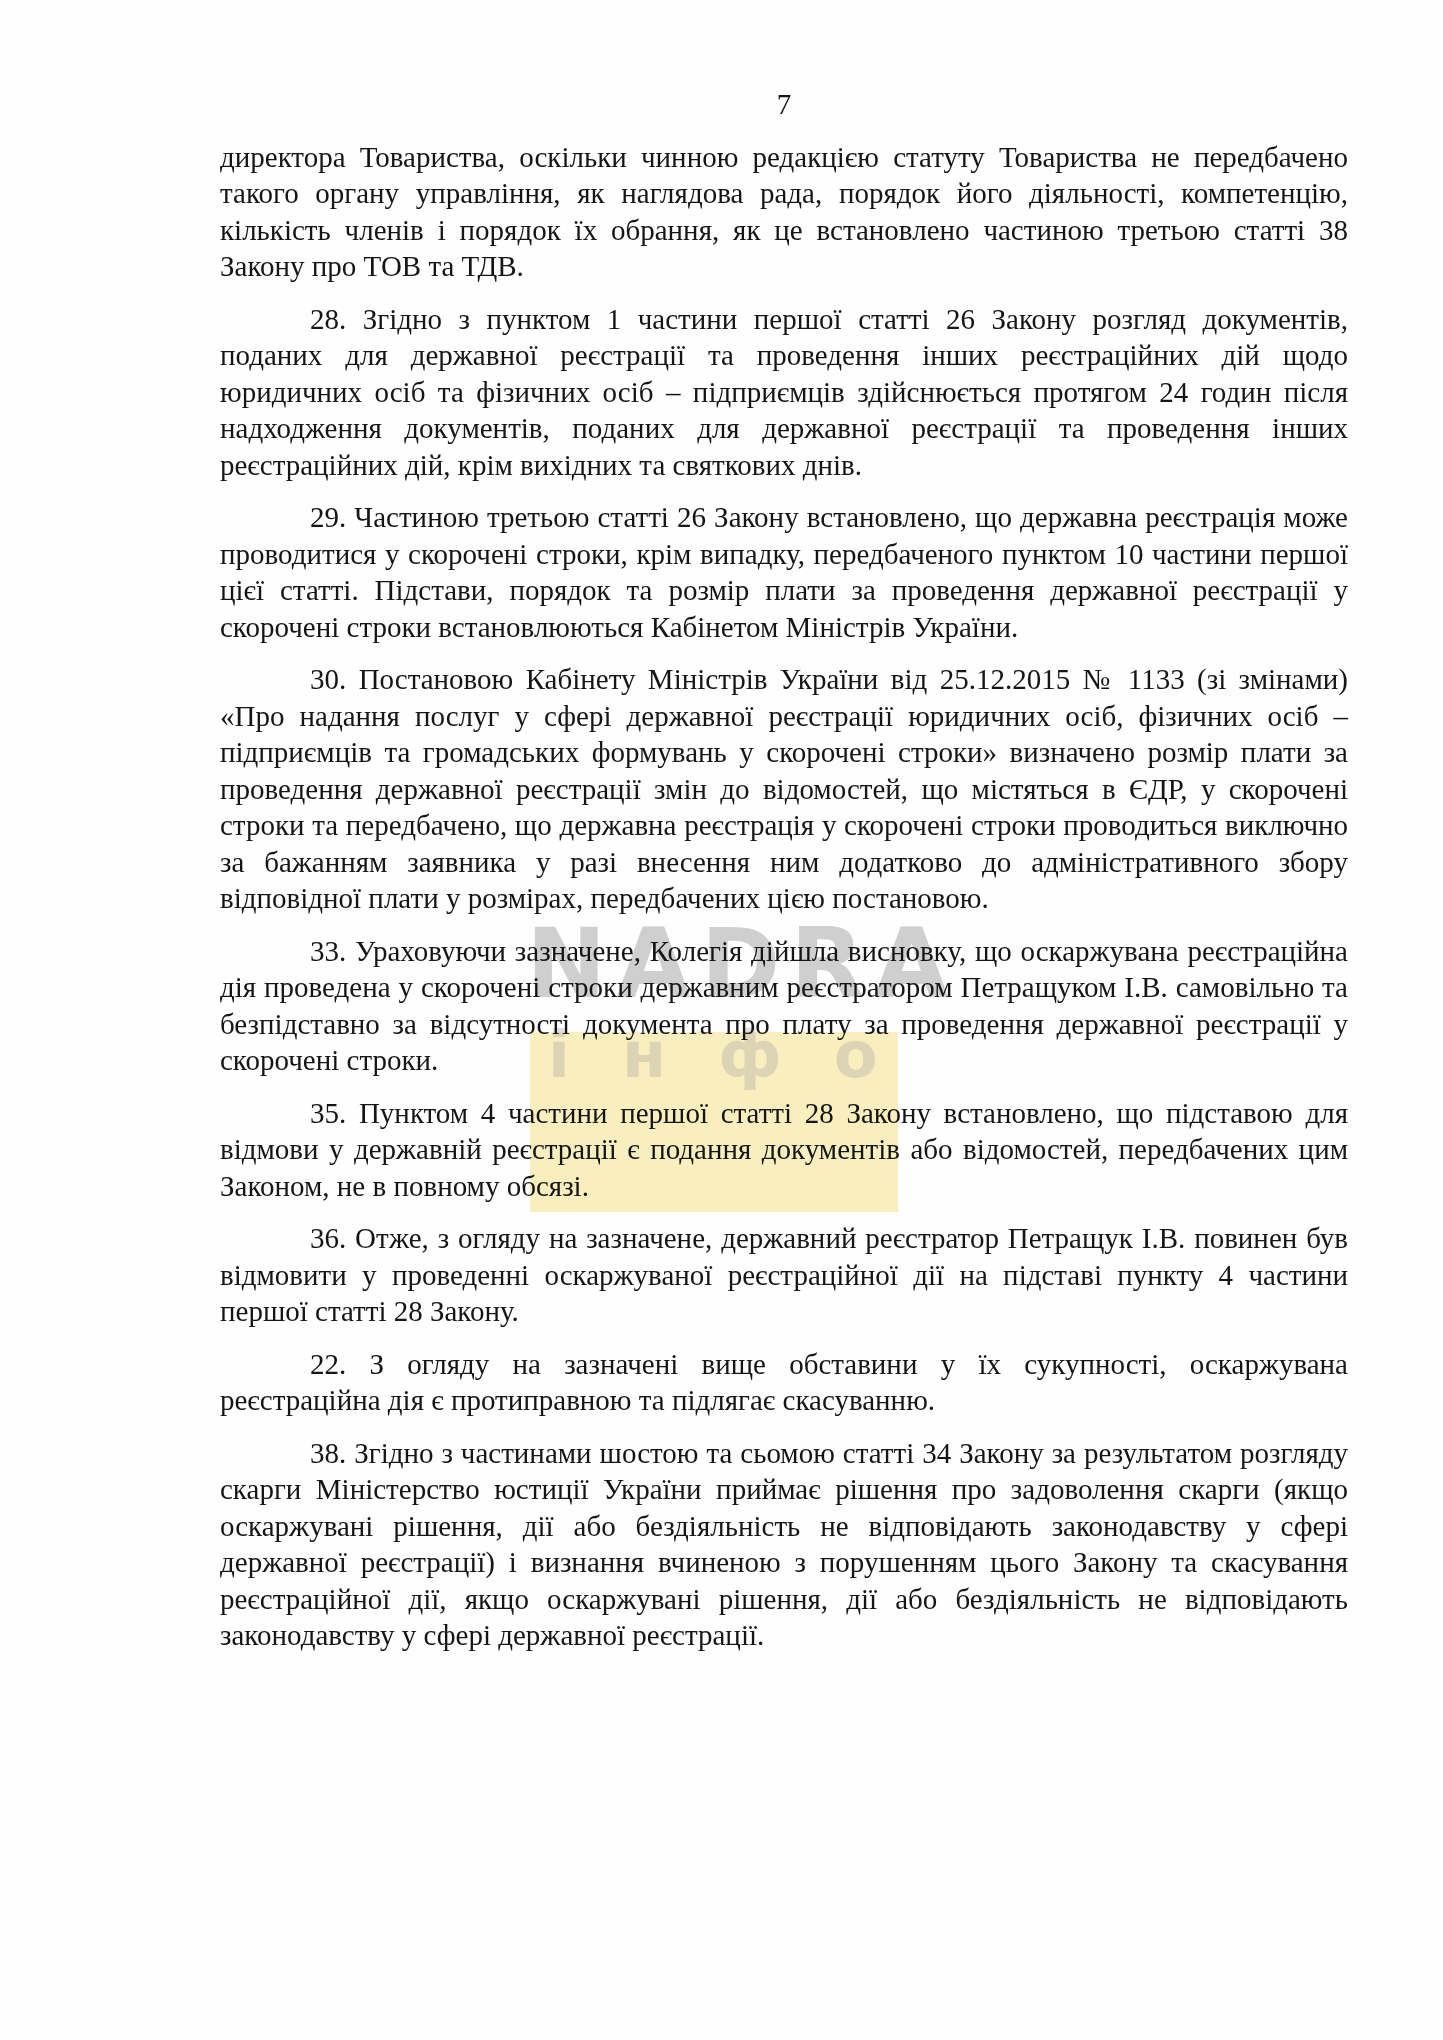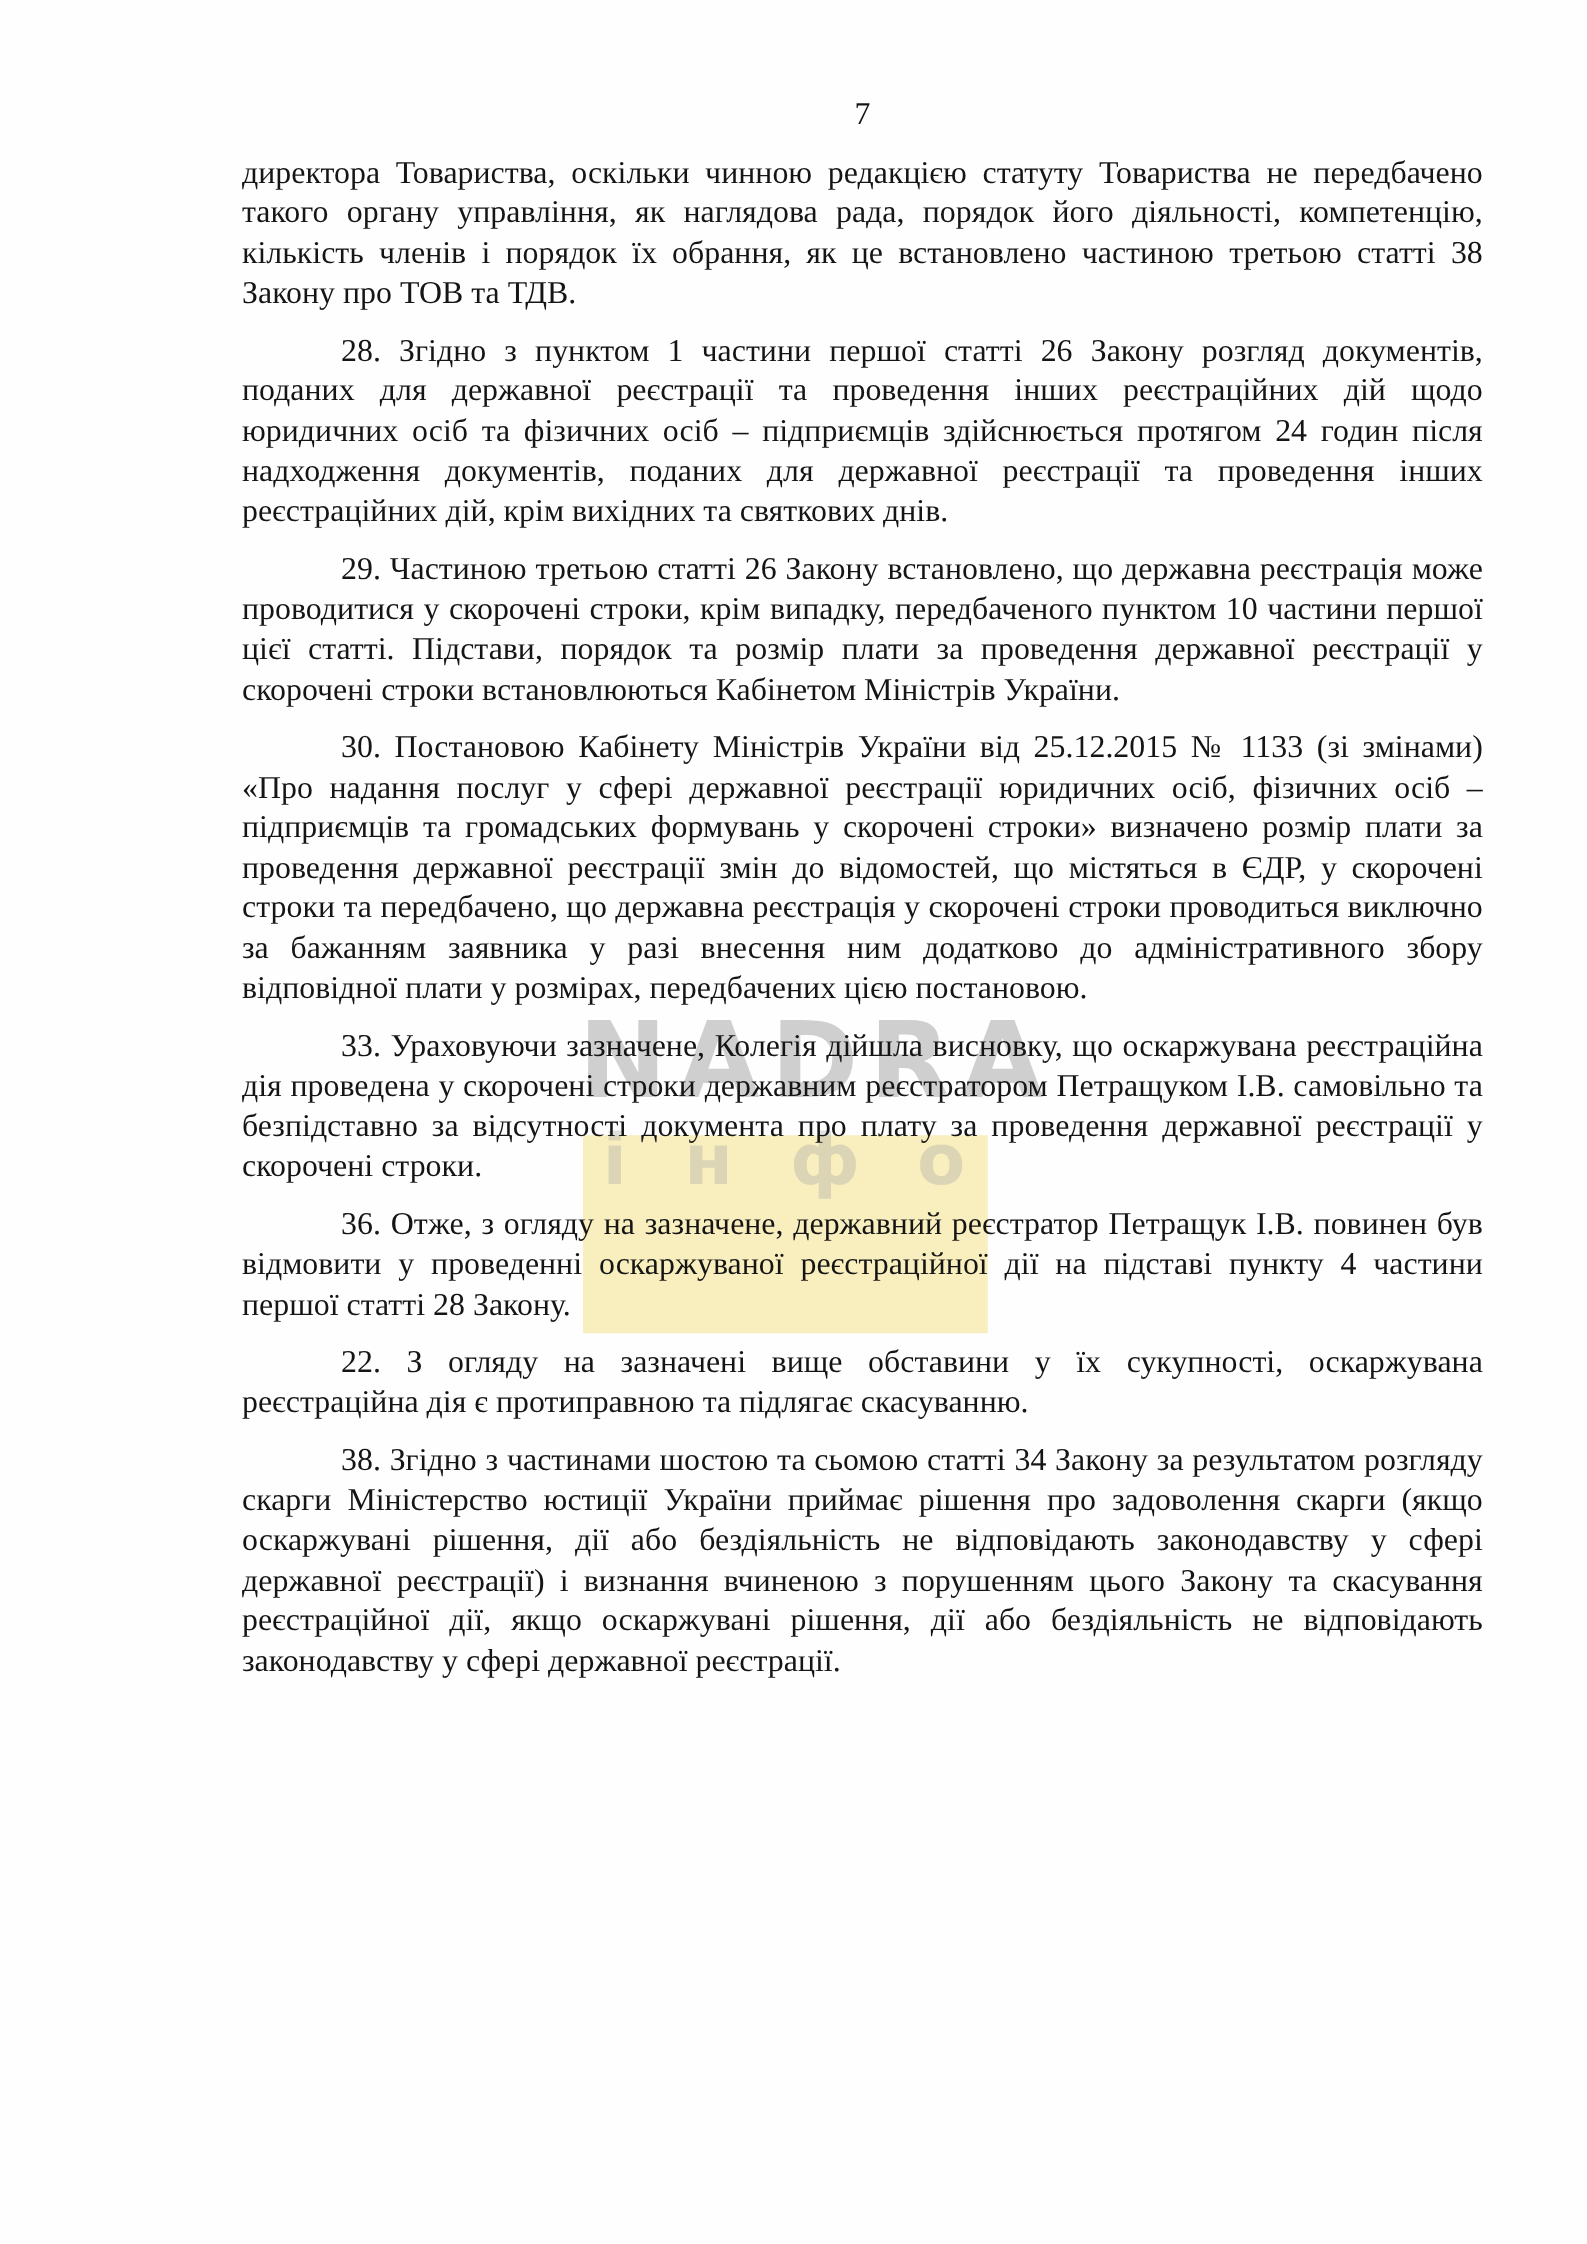--- a/index.html
+++ b/index.html
@@ -85,19 +85,20 @@
   <div class="watermark watermark-line2">інфо</div>
 
   <div class="content">
     <p class="page-number">7</p>
     <div id="paragraphs">
         <p class="para no-indent">директора Товариства, оскільки чинною редакцією статуту Товариства не передбачено такого органу управління, як наглядова рада, порядок його діяльності, компетенцію, кількість членів і порядок їх обрання, як це встановлено частиною третьою статті 38 Закону про ТОВ та ТДВ.</p>
         <p class="para">28. Згідно з пунктом 1 частини першої статті 26 Закону розгляд документів, поданих для державної реєстрації та проведення інших реєстраційних дій щодо юридичних осіб та фізичних осіб – підприємців здійснюється протягом 24 годин після надходження документів, поданих для державної реєстрації та проведення інших реєстраційних дій, крім вихідних та святкових днів.</p>
         <p class="para">29. Частиною третьою статті 26 Закону встановлено, що державна реєстрація може проводитися у скорочені строки, крім випадку, передбаченого пунктом 10 частини першої цієї статті. Підстави, порядок та розмір плати за проведення державної реєстрації у скорочені строки встановлюються Кабінетом Міністрів України.</p>
         <p class="para">30. Постановою Кабінету Міністрів України від 25.12.2015 № 1133 (зі змінами) «Про надання послуг у сфері державної реєстрації юридичних осіб, фізичних осіб – підприємців та громадських формувань у скорочені строки» визначено розмір плати за проведення державної реєстрації змін до відомостей, що містяться в ЄДР, у скорочені строки та передбачено, що державна реєстрація у скорочені строки проводиться виключно за бажанням заявника у разі внесення ним додатково до адміністративного збору відповідної плати у розмірах, передбачених цією постановою.</p>
         <p class="para">33. Ураховуючи зазначене, Колегія дійшла висновку, що оскаржувана реєстраційна дія проведена у скорочені строки державним реєстратором Петращуком І.В. самовільно та безпідставно за відсутності документа про плату за проведення державної реєстрації у скорочені строки.</p>
+        <p class="para">35. Пунктом 4 частини першої статті 28 Закону встановлено, що підставою для відмови у державній реєстрації є подання документів або відомостей, передбачених цим Законом, не в повному обсязі.</p>
         <p class="para">36. Отже, з огляду на зазначене, державний реєстратор Петращук І.В. повинен був відмовити у проведенні оскаржуваної реєстраційної дії на підставі пункту 4 частини першої статті 28 Закону.</p>
         <p class="para">22. З огляду на зазначені вище обставини у їх сукупності, оскаржувана реєстраційна дія є протиправною та підлягає скасуванню.</p>
         <p class="para">38. Згідно з частинами шостою та сьомою статті 34 Закону за результатом розгляду скарги Міністерство юстиції України приймає рішення про задоволення скарги (якщо оскаржувані рішення, дії або бездіяльність не відповідають законодавству у сфері державної реєстрації) і визнання вчиненою з порушенням цього Закону та скасування реєстраційної дії, якщо оскаржувані рішення, дії або бездіяльність не відповідають законодавству у сфері державної реєстрації.</p>
       </div>
   </div>
 
 </div>
 
 </body></html>

